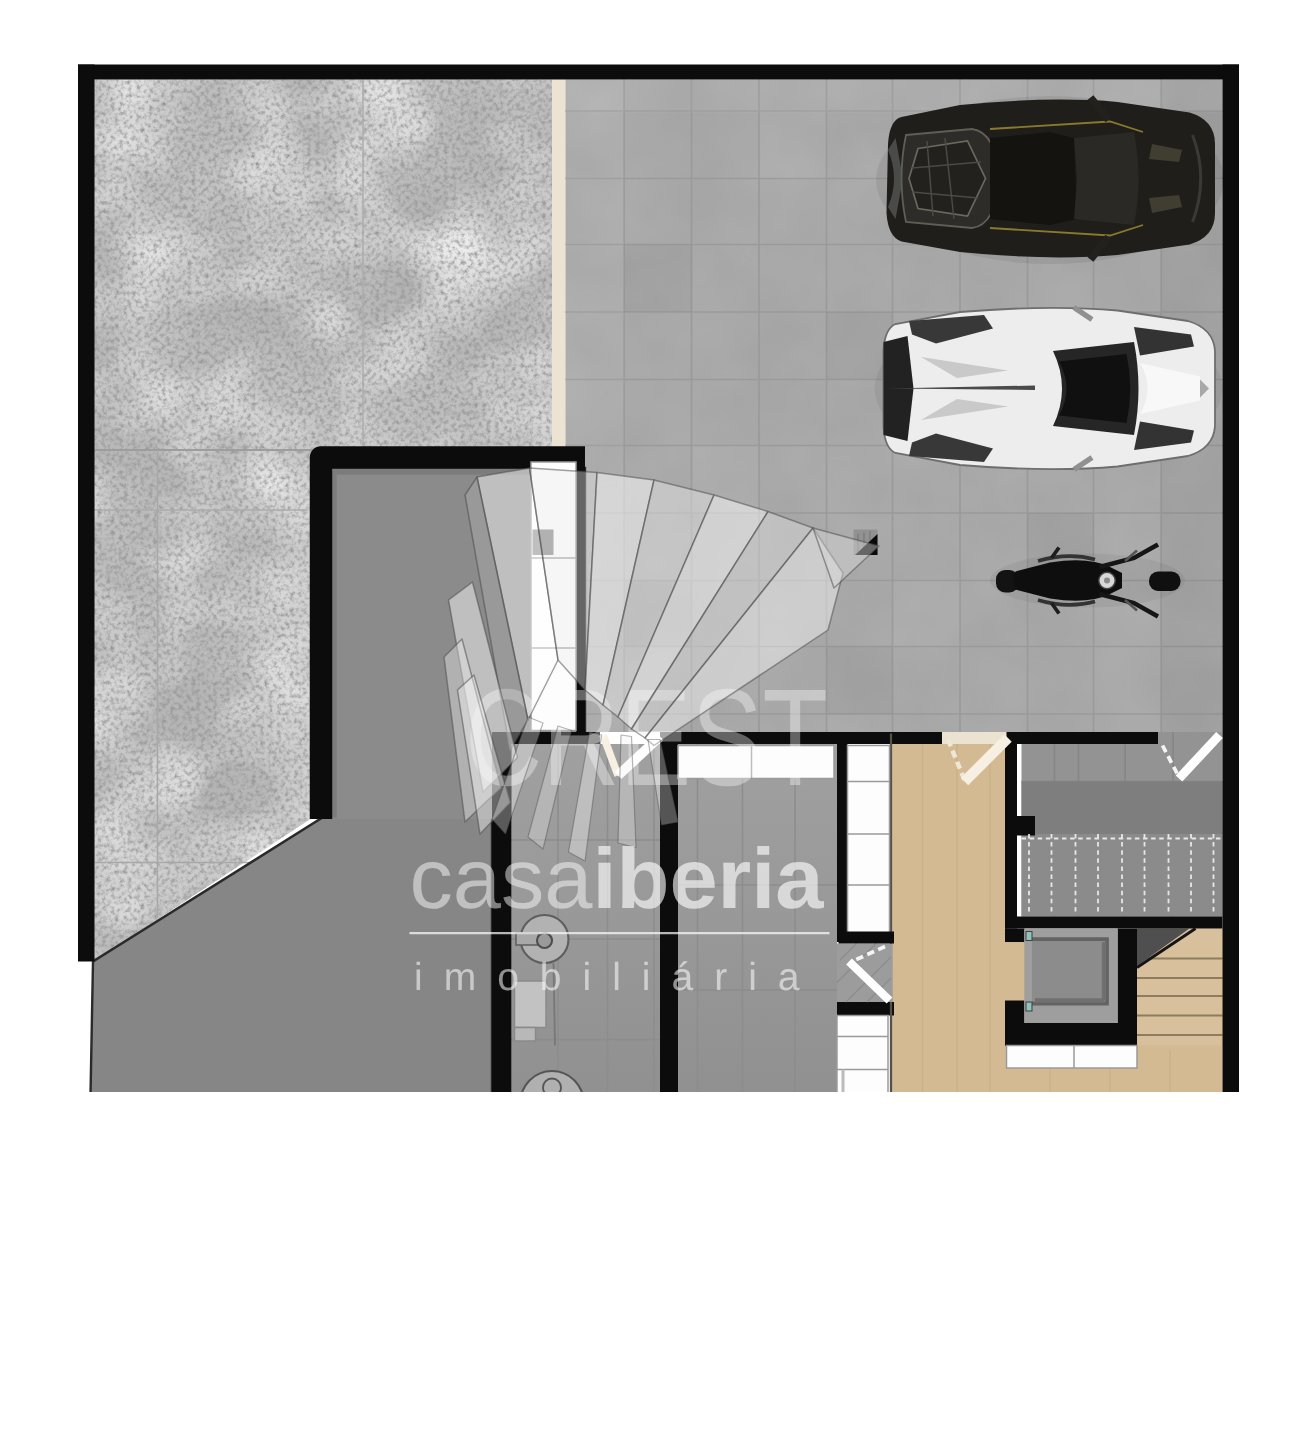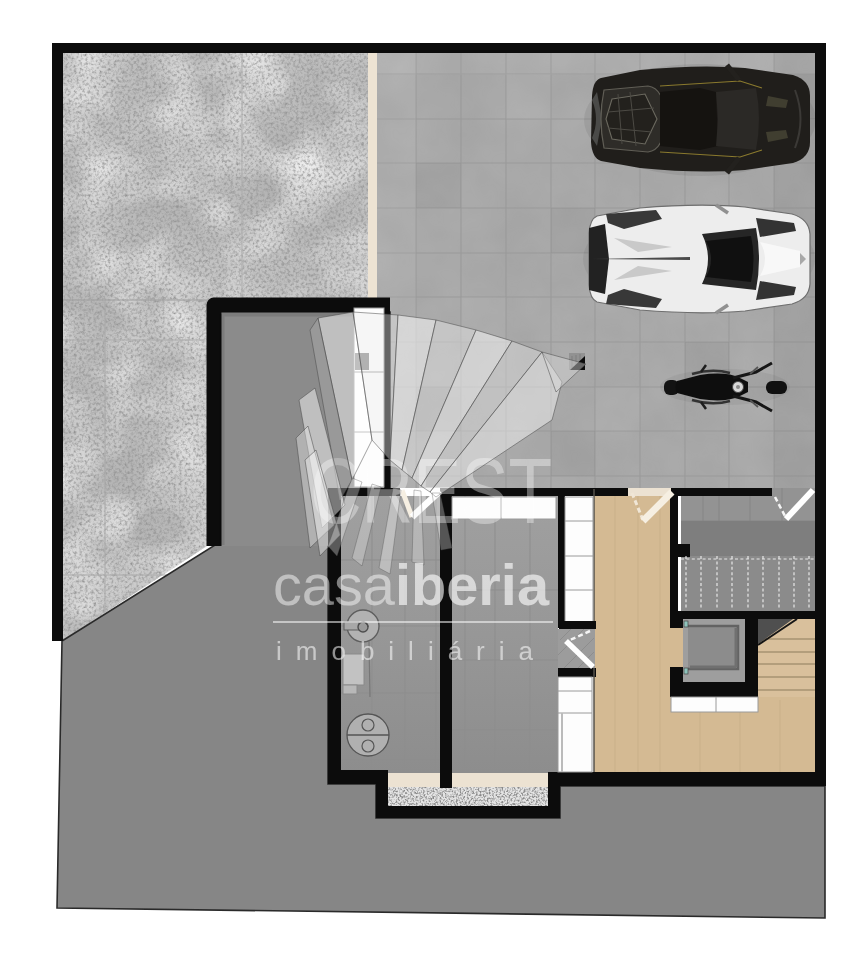--- a/index.html
+++ b/index.html
@@ -1,16 +1,16 @@
 <!DOCTYPE html>
 <html><head>
 <meta charset="utf-8">
 <style>
 html,body{margin:0;padding:0;background:#fff;}
-#wrap{width:860px;height:964px;position:relative;font-family:"Liberation Sans", sans-serif;}
+#wrap{width:860px;height:728px;position:relative;font-family:"Liberation Sans", sans-serif;}
 </style>
 </head>
 <body>
 <div id="wrap">
 <svg width="860" height="964" viewBox="0 0 860 964" xmlns="http://www.w3.org/2000/svg">
 <defs>
 <filter id="concreteNoise" x="-5%" y="-5%" width="110%" height="110%">
   <feTurbulence type="fractalNoise" baseFrequency="0.012 0.012" numOctaves="3" seed="14" stitchTiles="stitch" result="blotch"></feTurbulence>
   <feColorMatrix in="blotch" type="matrix" values="0 0 0 0 0.42  0 0 0 0 0.42  0 0 0 0 0.42  0 0 0 1.3 -0.35" result="b2"></feColorMatrix>
   <feTurbulence type="fractalNoise" baseFrequency="0.018 0.02" numOctaves="2" seed="47" stitchTiles="stitch" result="wb"></feTurbulence>

